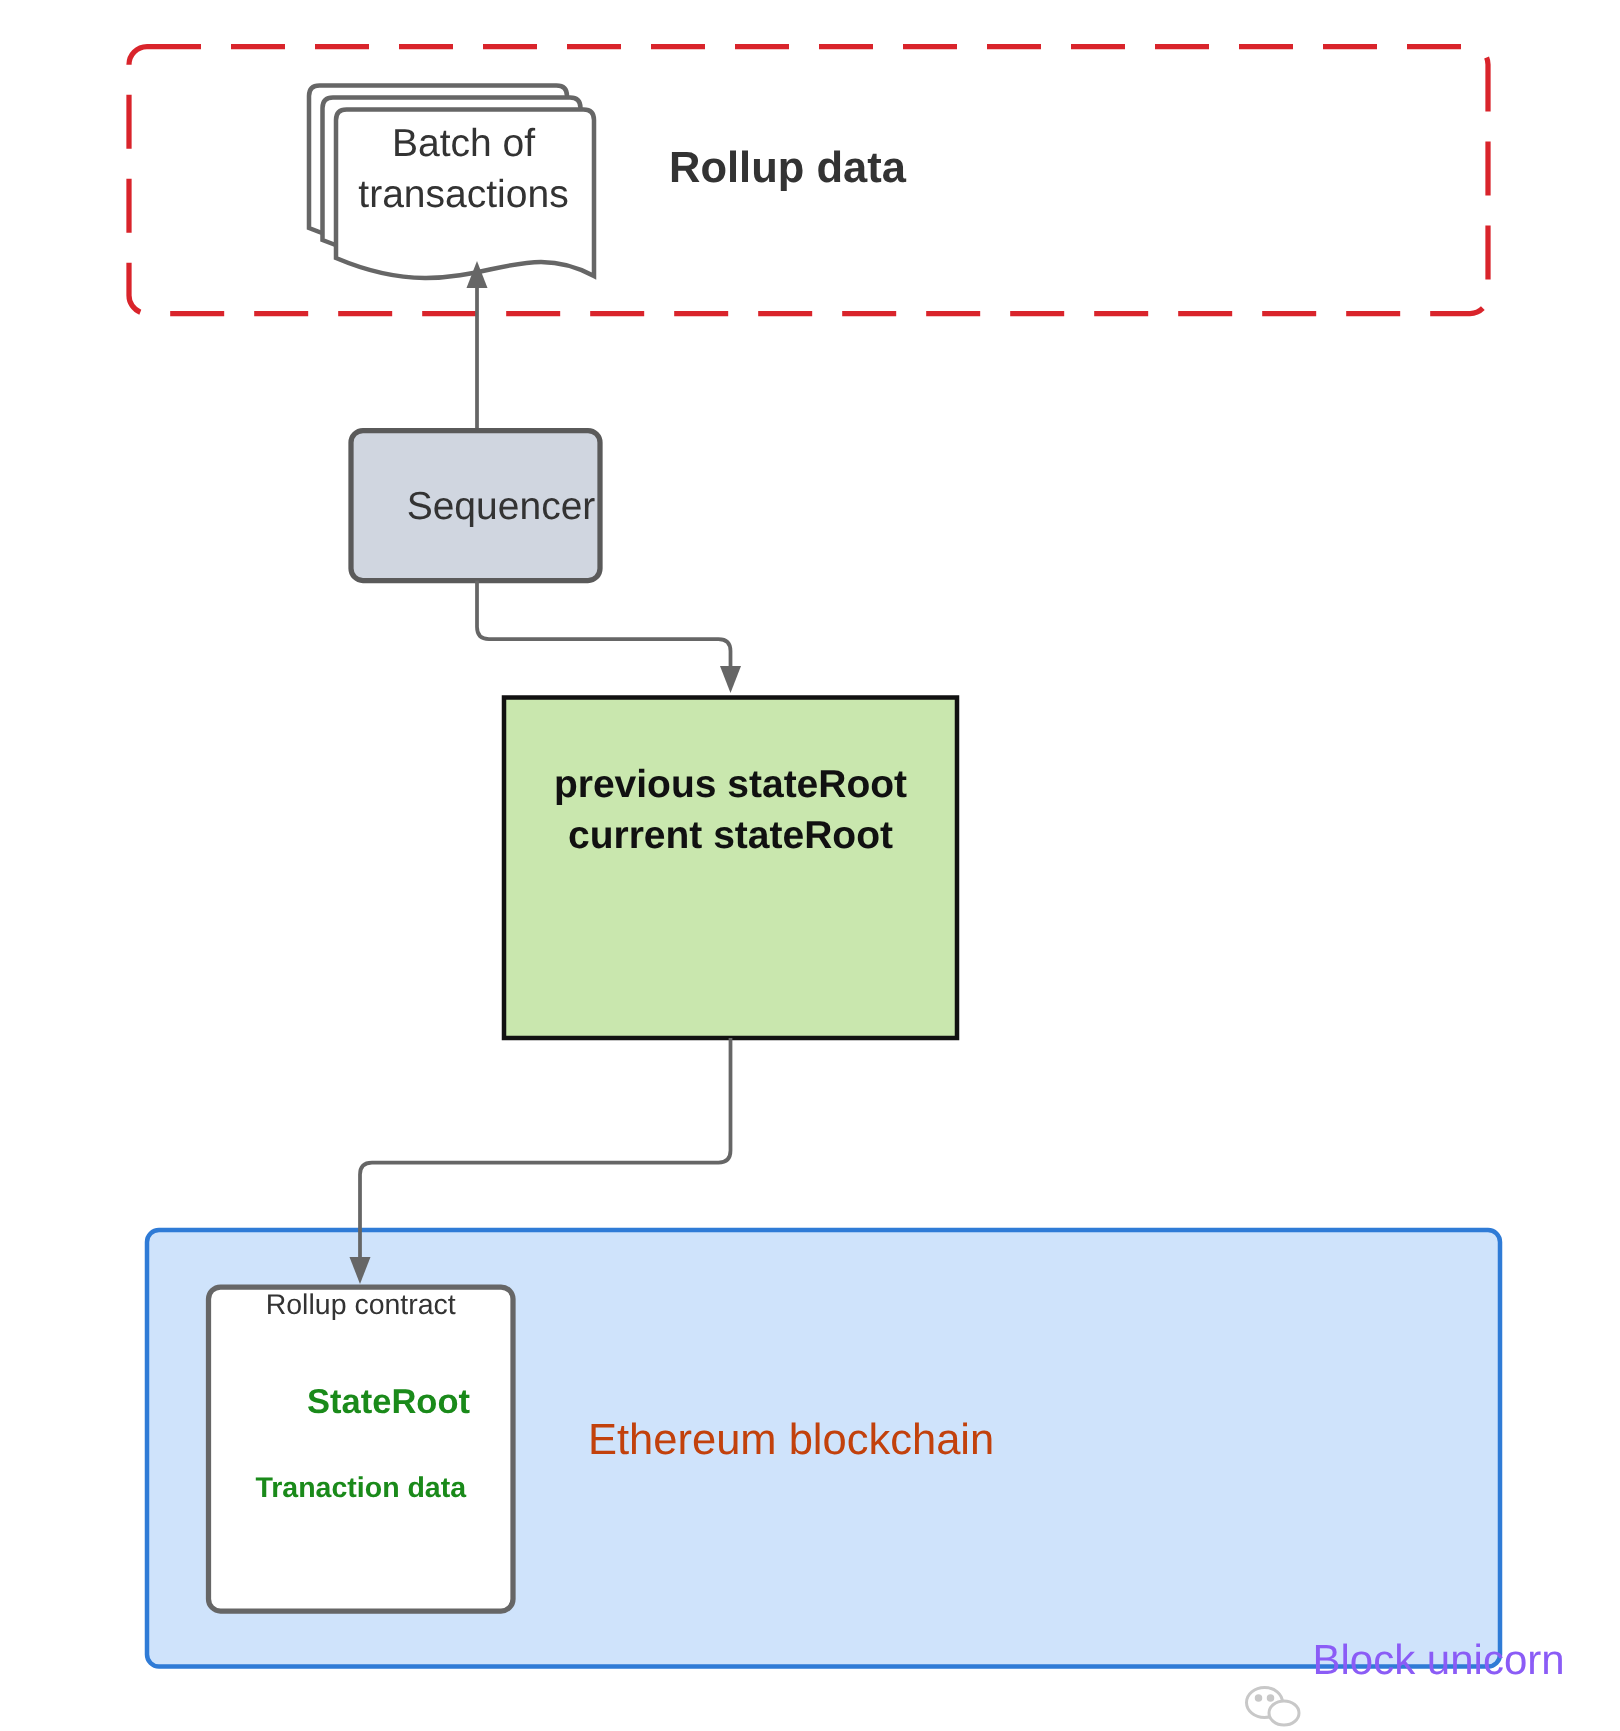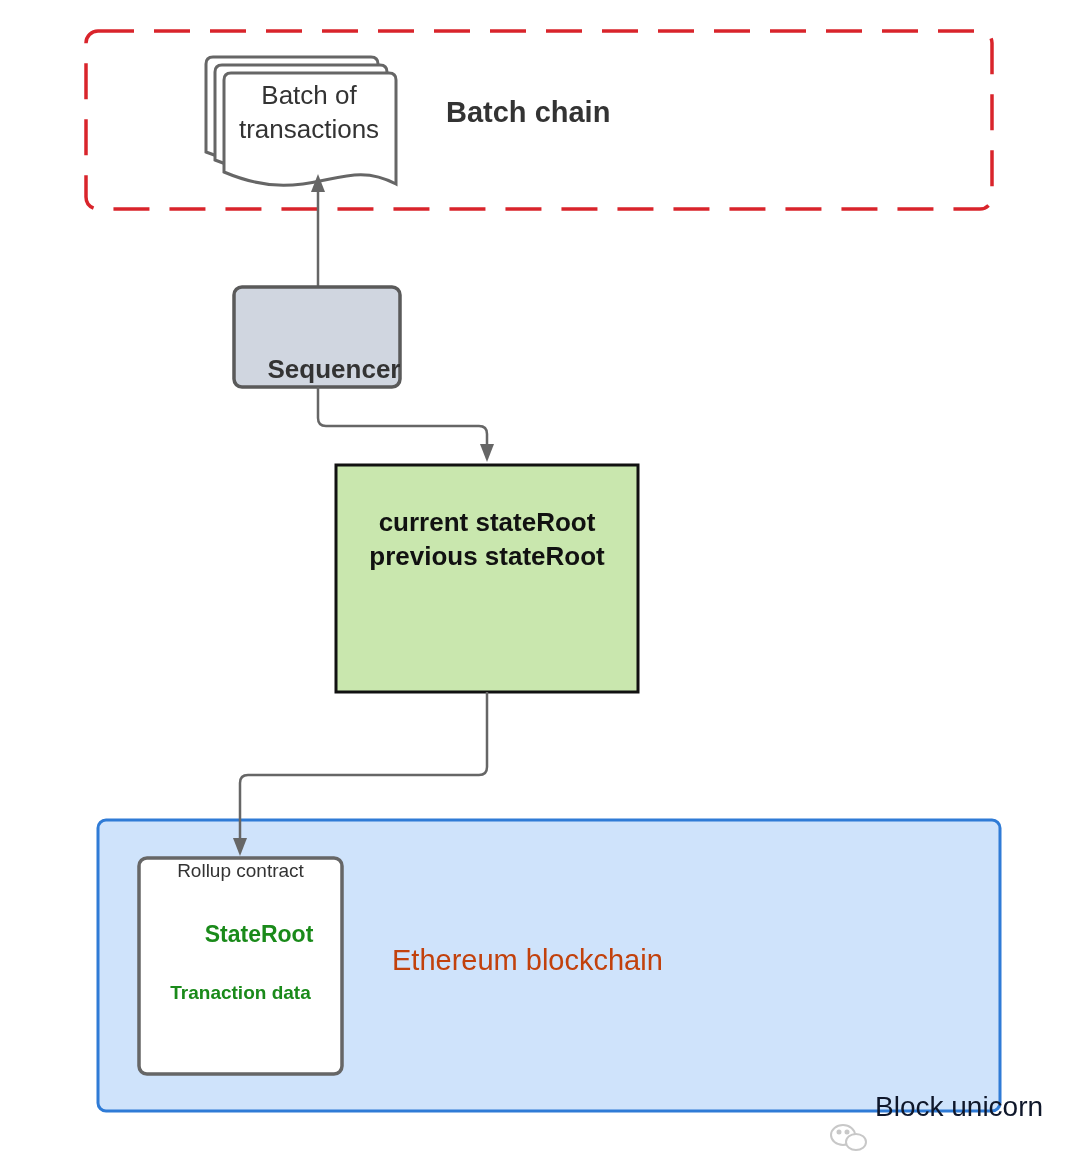--- a/index.html
+++ b/index.html
@@ -2,28 +2,28 @@
 <html><head>
 <meta charset="utf-8">
 <style>
   html, body { margin:0; padding:0; background:#ffffff; }
   body { width:1080px; height:1154px; position:relative; overflow:hidden;
          font-family:"Liberation Sans", sans-serif; }
   svg { position:absolute; left:0; top:0; }
   .lbl { position:absolute; display:flex; align-items:center; justify-content:center; text-align:center; }
   .rollup-title { left:446px; top:96px; font-size:29px; font-weight:bold; color:#333; }
   .batch-label { left:222px; top:78px; width:174px; font-size:26px; color:#333; line-height:34px; }
-  .seq-label { left:234px; top:287px; width:200px; height:100px; font-size:26px; font-weight:bold; color:#333;margin-top:32px; }
+  .seq-label { left:234px; top:287px; width:200px; height:100px; font-size:26px; font-weight:normal; color:#333; }
   .green-text { left:336px; top:505px; width:302px; font-size:26px; font-weight:bold; color:#111; line-height:34px; display:block; }
   .green-text .gap { height:34px; }
   .eth-title { left:392px; top:944px; font-size:29px; font-weight:normal; color:#c2410c; }
   .contract-title { left:139px; top:860px; width:203px; font-size:19px; color:#333; }
   .contract-sr { left:139px; top:921px; width:240px; font-size:23px; font-weight:bold; color:#1a8a1a; }
   .contract-td { left:139px; top:982px; width:203px; font-size:19px; font-weight:bold; color:#1a8a1a; }
-  .watermark { left:828px; top:1091px; font-size:28px; color:#0f172a; }
+  .watermark { left:828px; top:1091px; font-size:28px; color:#8b5cf6; }
 </style>
 </head>
 <body>
 
 <svg width="1080" height="1154" viewBox="0 0 1080 1154">
   <defs>
     <marker id="arr" markerWidth="10" markerHeight="10" refX="5" refY="9" orient="auto" markerUnits="userSpaceOnUse">
     </marker>
   </defs>
 
@@ -59,32 +59,32 @@
   </g>
 
   <g fill="none" stroke="#c8c8c8" stroke-width="2">
     <ellipse cx="843" cy="1135" rx="12" ry="10"></ellipse>
     <ellipse cx="856" cy="1142" rx="10" ry="8" fill="#ffffff"></ellipse>
     <circle cx="839" cy="1132" r="1.5" fill="#c8c8c8"></circle>
     <circle cx="847" cy="1132" r="1.5" fill="#c8c8c8"></circle>
   </g>
 </svg>
 
-<div class="lbl rollup-title">Batch chain</div>
+<div class="lbl rollup-title">Rollup data</div>
 
 <div class="lbl batch-label" style="flex-direction:column;">
   <span>Batch of</span>
   <span>transactions</span>
 </div>
 
 <div class="lbl seq-label">Sequencer</div>
 
 <div class="lbl green-text">
+  <div>previous stateRoot</div>
   <div>current stateRoot</div>
-  <div>previous stateRoot</div>
   <div class="gap"></div>
 </div>
 
 <div class="lbl eth-title">Ethereum blockchain</div>
 
 <div class="lbl contract-title">Rollup contract</div>
 <div class="lbl contract-sr">StateRoot</div>
 <div class="lbl contract-td">Tranaction data</div>
 
 <div class="lbl watermark" style="left:875px;">

